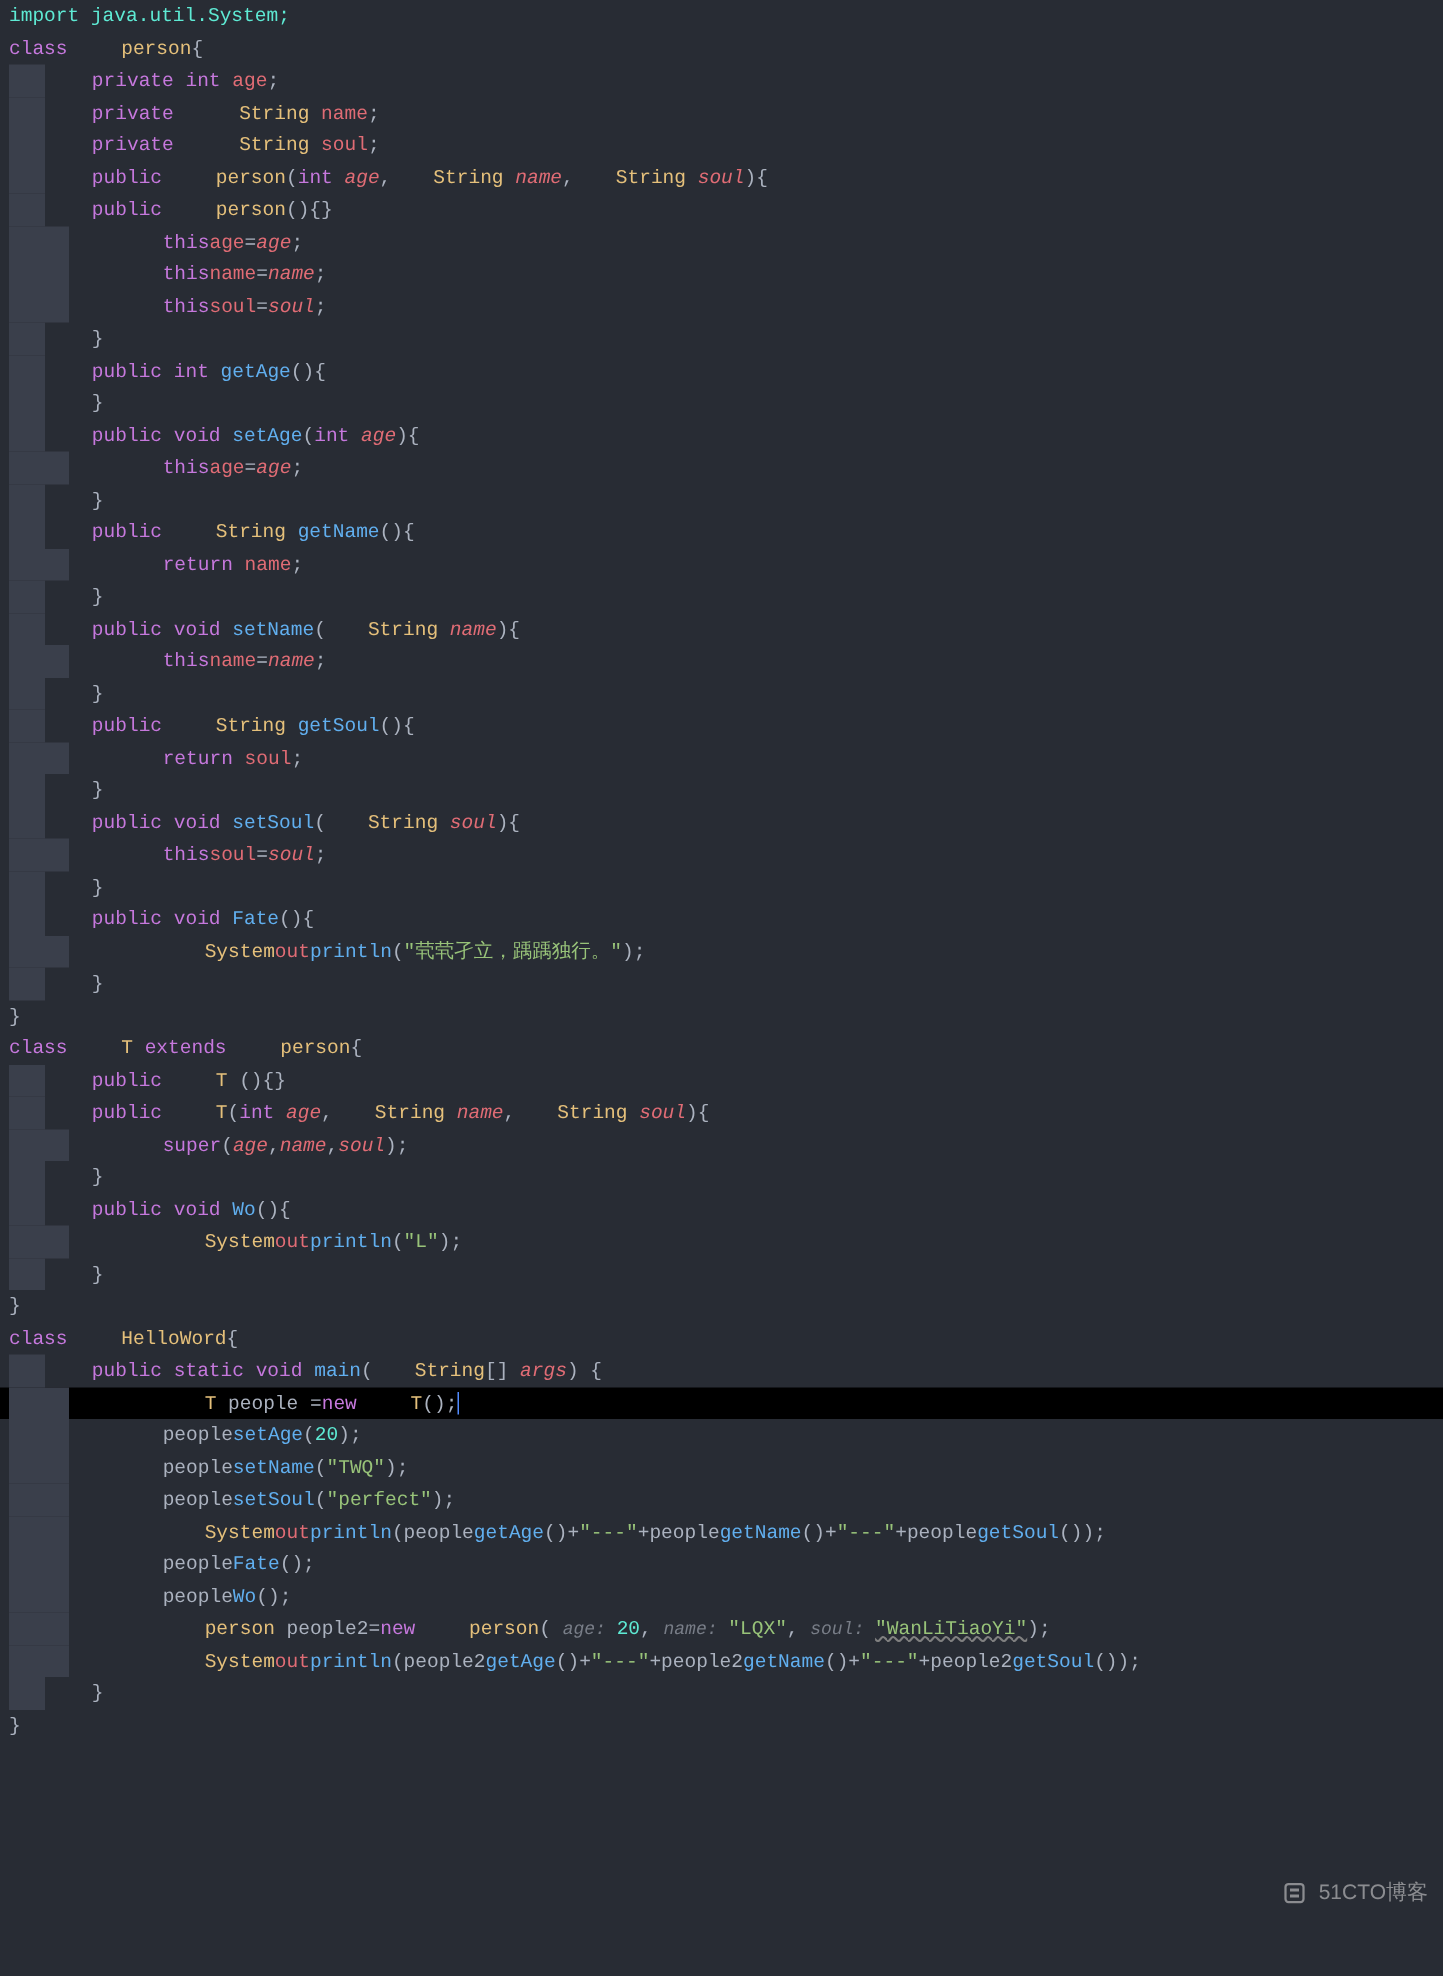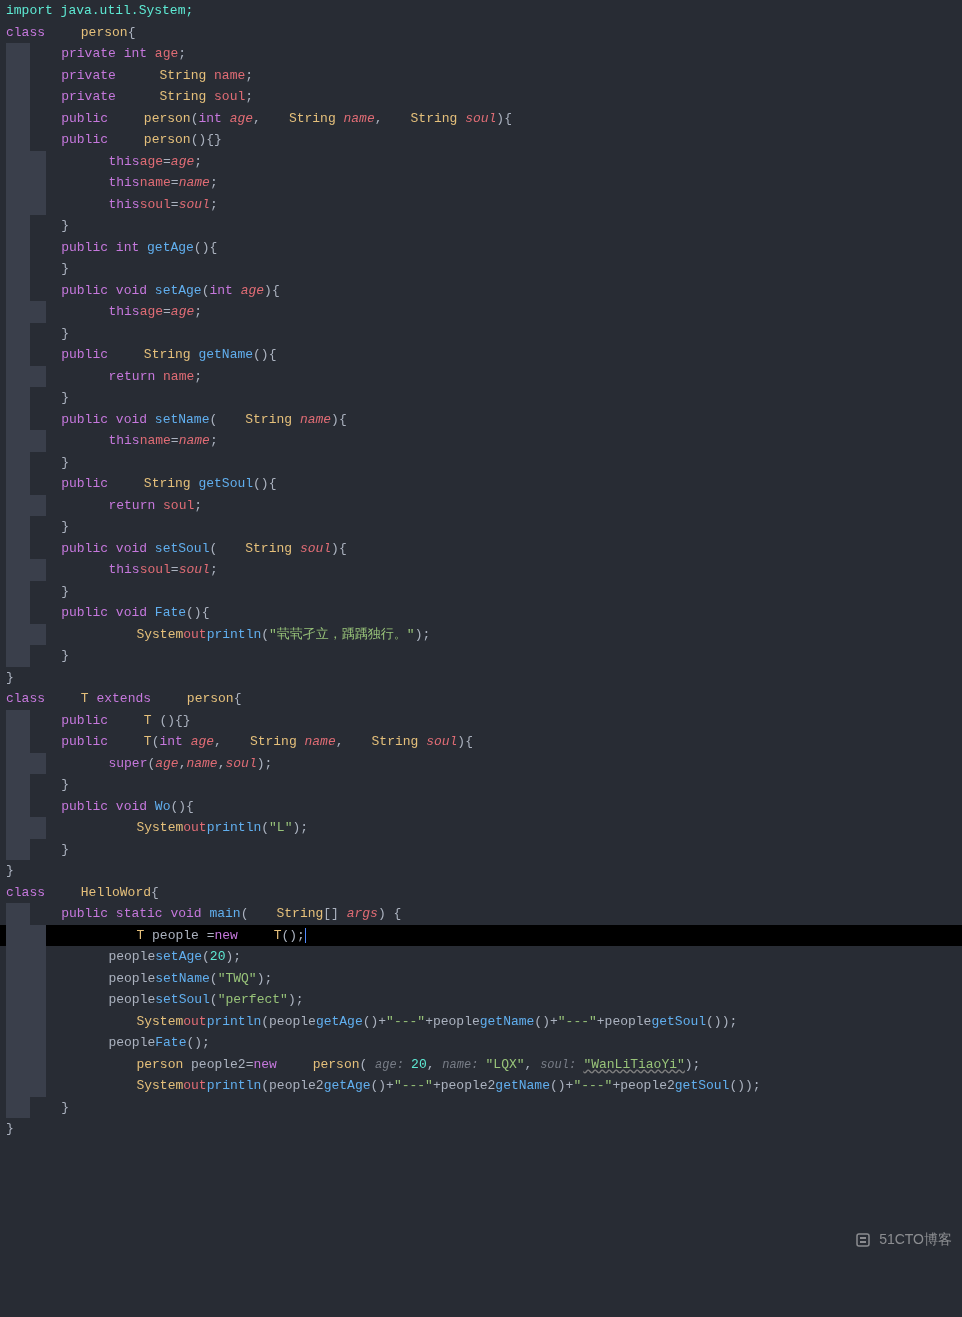--- a/index.html
+++ b/index.html
@@ -106,20 +106,21 @@
 <div class="line"><span class="gutter-mark"></span>    <span>}</span></div>
 <div class="line"><span>}</span></div>
 <div class="line"><span class="kw">class </span><span class="clsname">HelloWord</span><span>{</span></div>
 <div class="line"><span class="gutter-mark"></span>    <span class="kw">public </span><span class="kw">static </span><span class="kw">void </span><span class="methodY">main</span><span>(</span><span class="clsname">String</span><span>[] </span><span class="param">args</span><span>) {</span></div>
 <div class="line highlighted"><span class="gutter-mark2"></span>        <span class="clsname">T </span><span>people </span><span>=</span><span class="kw">new </span><span class="clsname">T</span><span>();</span><span class="cursor"></span></div>
 <div class="line"><span class="gutter-mark2"></span>        <span>people</span><span></span><span class="methodY">setAge</span><span>(</span><span class="num">20</span><span>);</span></div>
 <div class="line"><span class="gutter-mark2"></span>        <span>people</span><span></span><span class="methodY">setName</span><span>(</span><span class="str">"TWQ"</span><span>);</span></div>
 <div class="line"><span class="gutter-mark2"></span>        <span>people</span><span></span><span class="methodY">setSoul</span><span>(</span><span class="str">"perfect"</span><span>);</span></div>
 <div class="line"><span class="gutter-mark2"></span>        <span class="clsname">System</span><span></span><span class="field">out</span><span></span><span class="methodY">println</span><span>(</span><span>people</span><span></span><span class="methodY">getAge</span><span>()</span><span>+</span><span class="str">"---"</span><span>+</span><span>people</span><span></span><span class="methodY">getName</span><span>()</span><span>+</span><span class="str">"---"</span><span>+</span><span>people</span><span></span><span class="methodY">getSoul</span><span>()</span><span>);</span></div>
 <div class="line"><span class="gutter-mark2"></span>        <span>people</span><span></span><span class="methodY">Fate</span><span>();</span></div>
+<div class="line"><span class="gutter-mark2"></span>        <span>people</span><span></span><span class="methodY">Wo</span><span>();</span></div>
 <div class="line"><span class="gutter-mark2"></span>        <span class="clsname">person </span><span>people2</span><span>=</span><span class="kw">new </span><span class="clsname">person</span><span>( </span><span class="hint">age: </span><span class="num">20</span><span>, </span><span class="hint">name: </span><span class="str">"LQX"</span><span>, </span><span class="hint">soul: </span><span class="str underline-squiggle">"WanLiTiaoYi"</span><span>);</span></div>
 <div class="line"><span class="gutter-mark2"></span>        <span class="clsname">System</span><span></span><span class="field">out</span><span></span><span class="methodY">println</span><span>(</span><span>people2</span><span></span><span class="methodY">getAge</span><span>()</span><span>+</span><span class="str">"---"</span><span>+</span><span>people2</span><span></span><span class="methodY">getName</span><span>()</span><span>+</span><span class="str">"---"</span><span>+</span><span>people2</span><span></span><span class="methodY">getSoul</span><span>()</span><span>);</span></div>
 <div class="line"><span class="gutter-mark"></span>    <span>}</span></div>
 <div class="line"><span>}</span></div>
 <div class="line"></div>
 <div class="line"></div>
 <div class="line"></div>
 <div class="line"></div>
 <div class="line"></div>
 <div class="line"></div>

